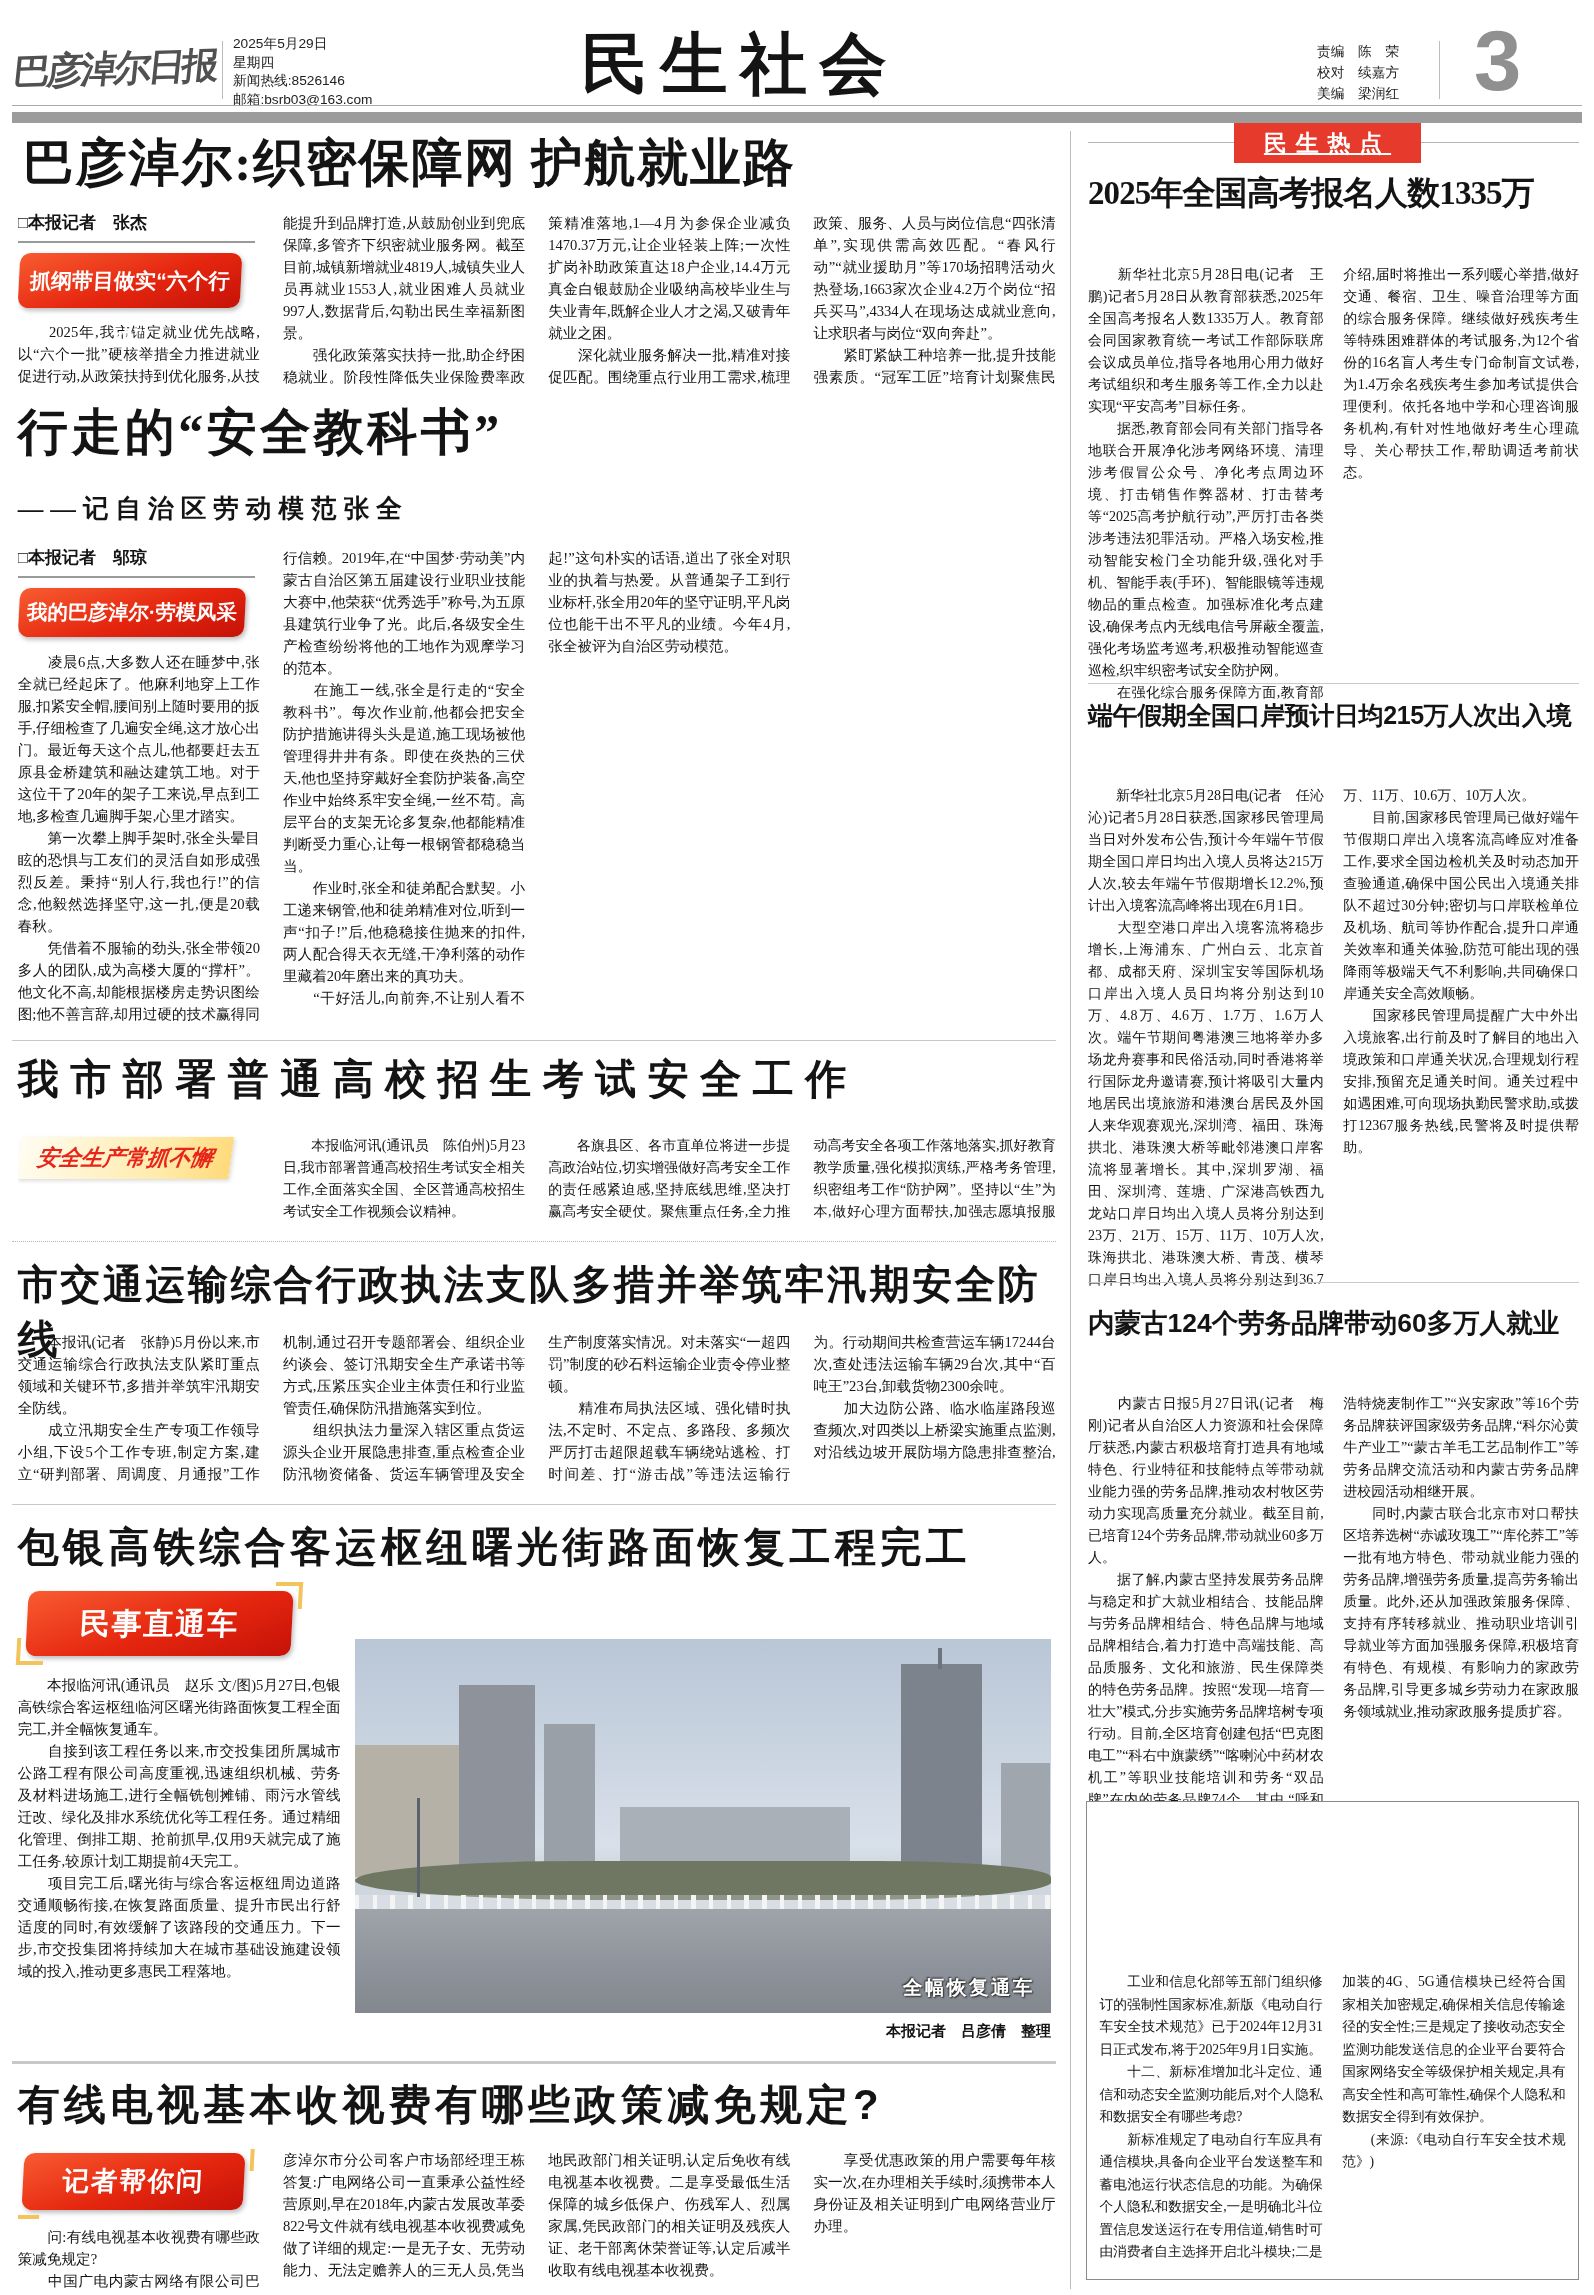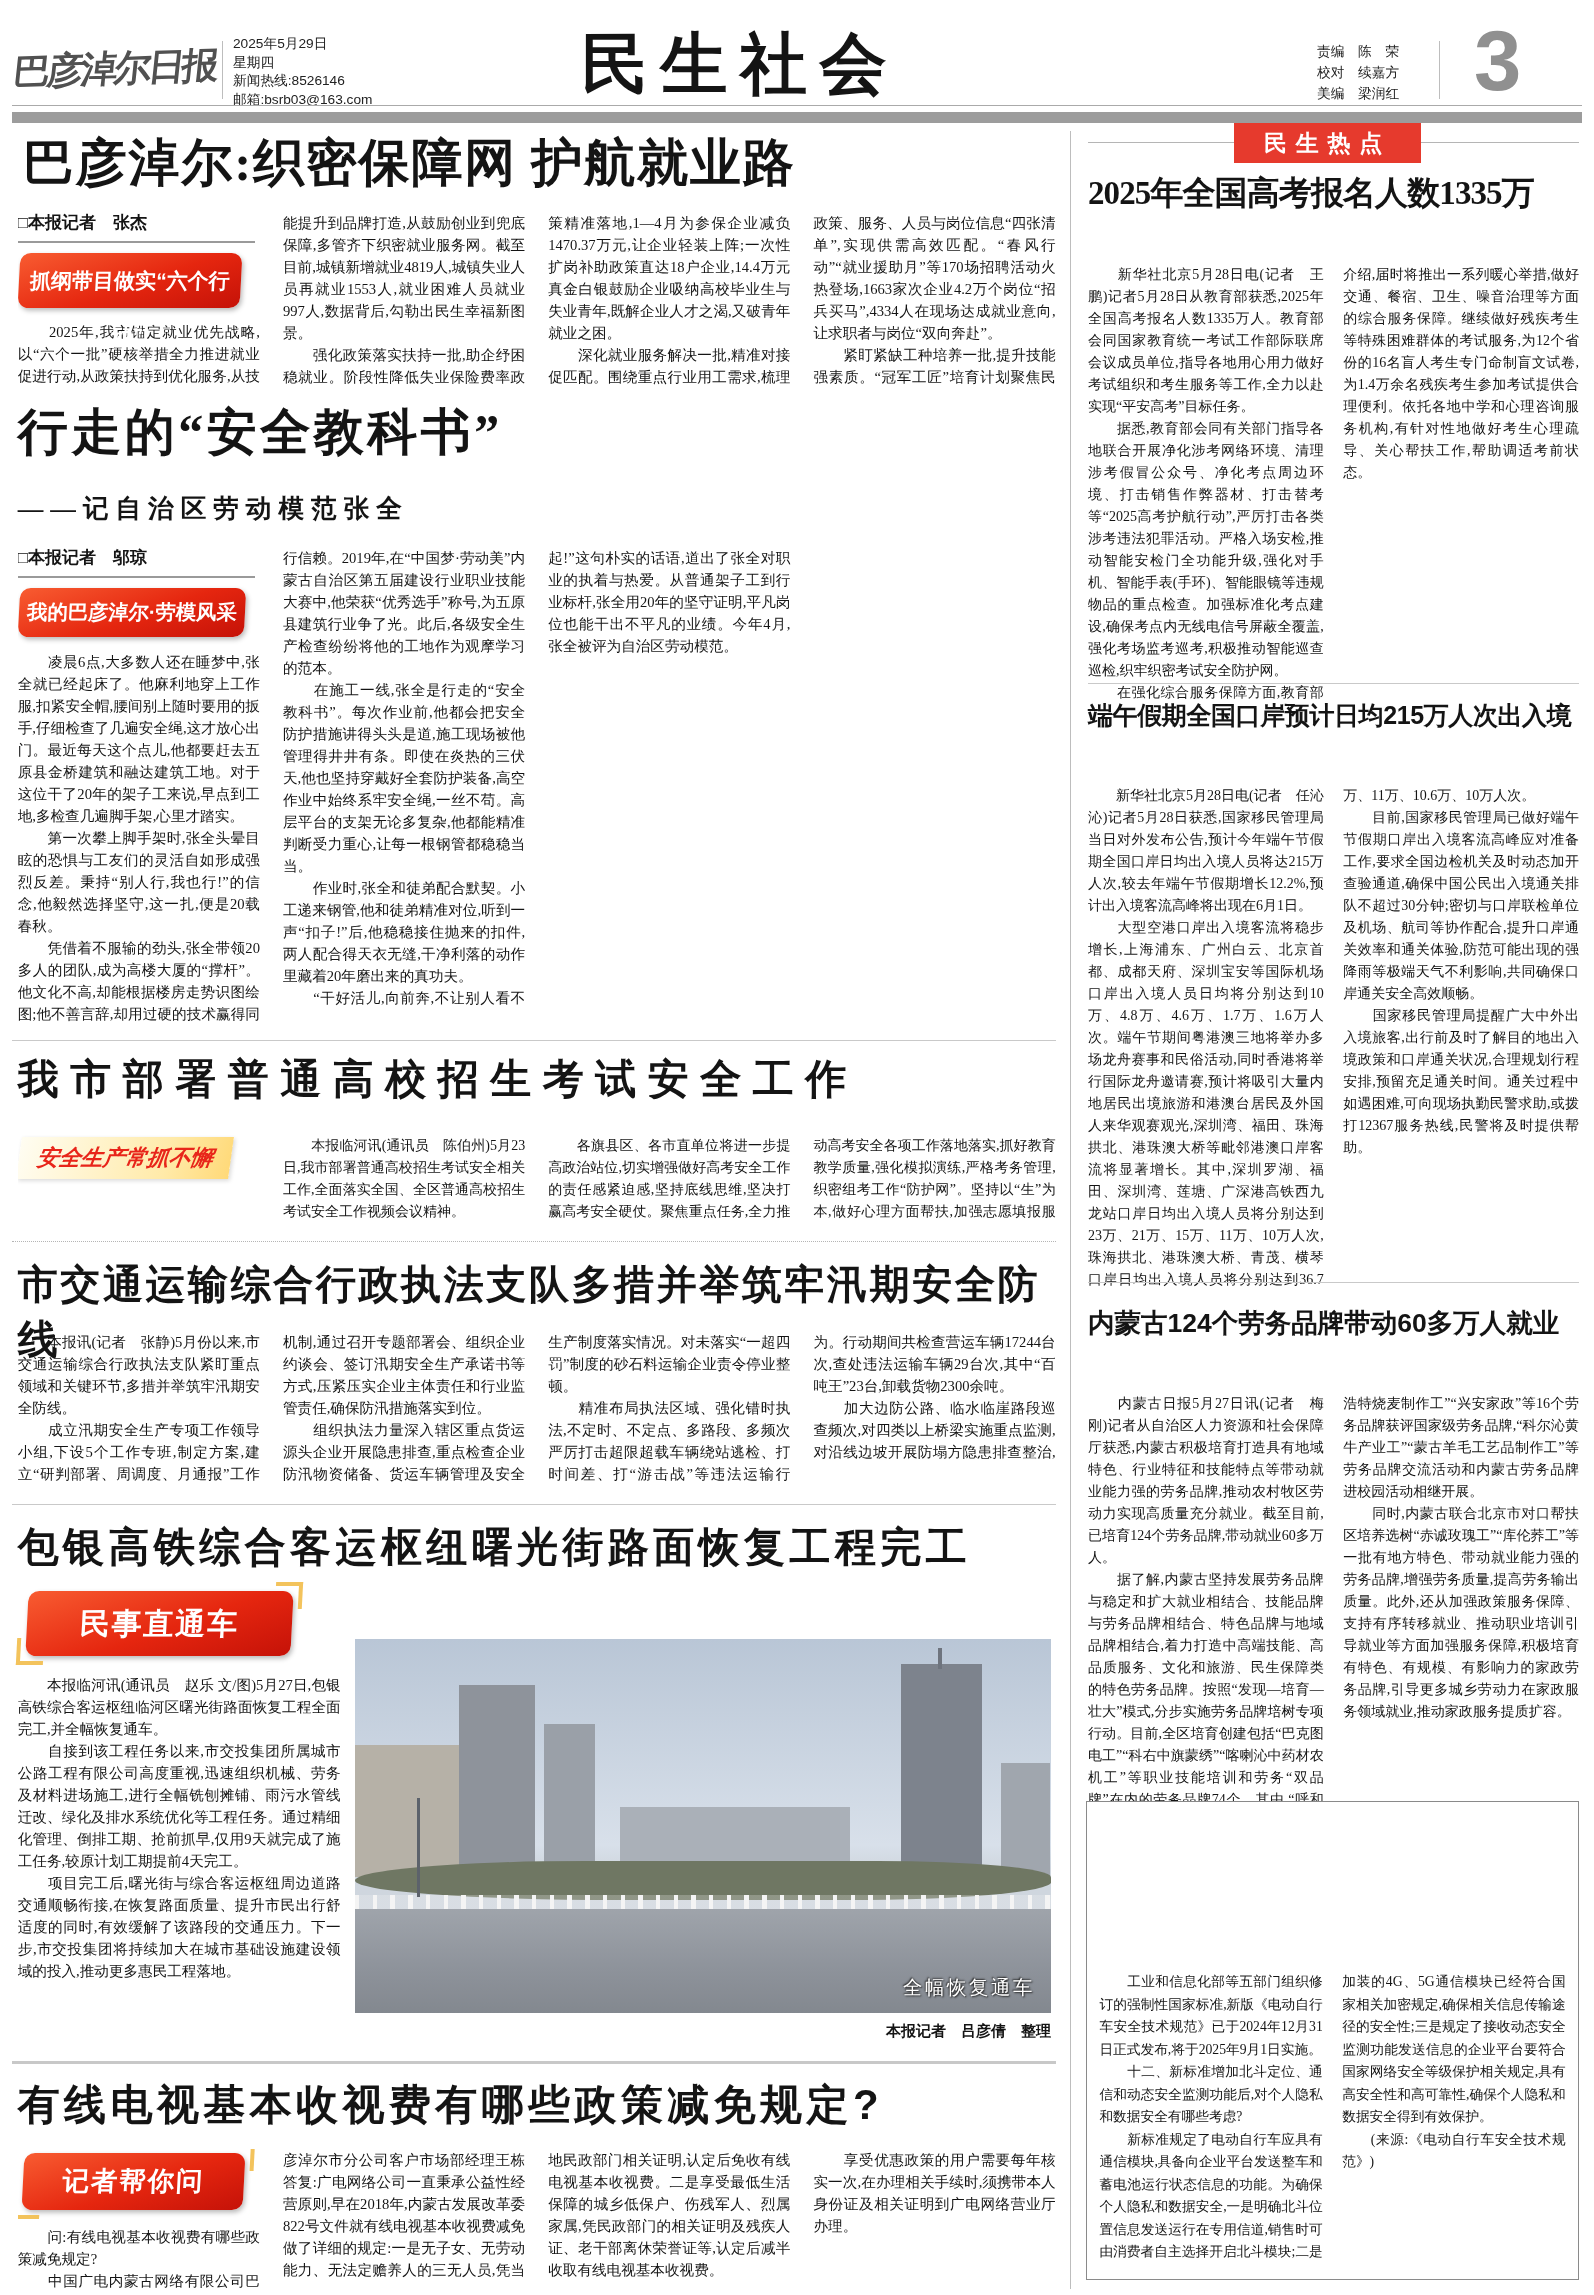--- a/index.html
+++ b/index.html
@@ -38,28 +38,28 @@
     border-bottom:4.4px solid #f3c35c;border-left:4.4px solid #f3c35c;
   }
   .badge-slant{
     background:linear-gradient(100deg,#fffdf2 0%,#ffeaa8 70%,#ffd978 100%);
     color:#e8251a;font-family:"Liberation Sans","DejaVu Sans",sans-serif;
     font-weight:bold;font-style:italic;transform:skewX(-8deg);
     text-align:center;box-shadow:1.8px 1.8px 4.4px rgba(0,0,0,.15);break-inside:avoid;
   }
   .hotspot{
     background:#e63a2d;color:#fff;font-family:"Liberation Sans","DejaVu Sans",sans-serif;
-    font-weight:bold;text-align:center;
+    font-weight:bold;text-align:center;text-decoration:underline;
   }
   .photo{overflow:hidden;background:linear-gradient(180deg,#b9c6d6 0%,#d8e0ea 55%,#cfd6de 62%);}
   .bld{position:absolute;}
   .win{background-image:repeating-linear-gradient(180deg,rgba(255,255,255,.28) 0 2.6px,transparent 2.6px 10.6px),
        repeating-linear-gradient(90deg,rgba(255,255,255,.18) 0 1.8px,transparent 1.8px 8.8px);}
   .caption{
-    position:absolute;right:16px;bottom:12.4px;color:#fff;font-weight:normal;font-size:19.4px;
+    position:absolute;right:16px;bottom:12.4px;color:#fff;font-weight:bold;font-size:19.4px;
     letter-spacing:2.6px;text-shadow:0.9px 0.9px 1.8px #222,-0.9px -0.9px 1.8px #222;
     font-family:"Liberation Sans","DejaVu Sans",sans-serif;
     margin-left:16px;
   }
   .kbox{border:0.9px solid #8a8a8a;background:#fff;}
   .kbox-head{
     position:absolute;left:-0.9px;top:-0.9px;width:415px;height:39px;line-height:39px;
     background:#e83a2c;color:#fff;text-align:center;font-weight:bold;font-size:23px;
     letter-spacing:5.3px;font-family:"Liberation Sans","DejaVu Sans",sans-serif;
   }

